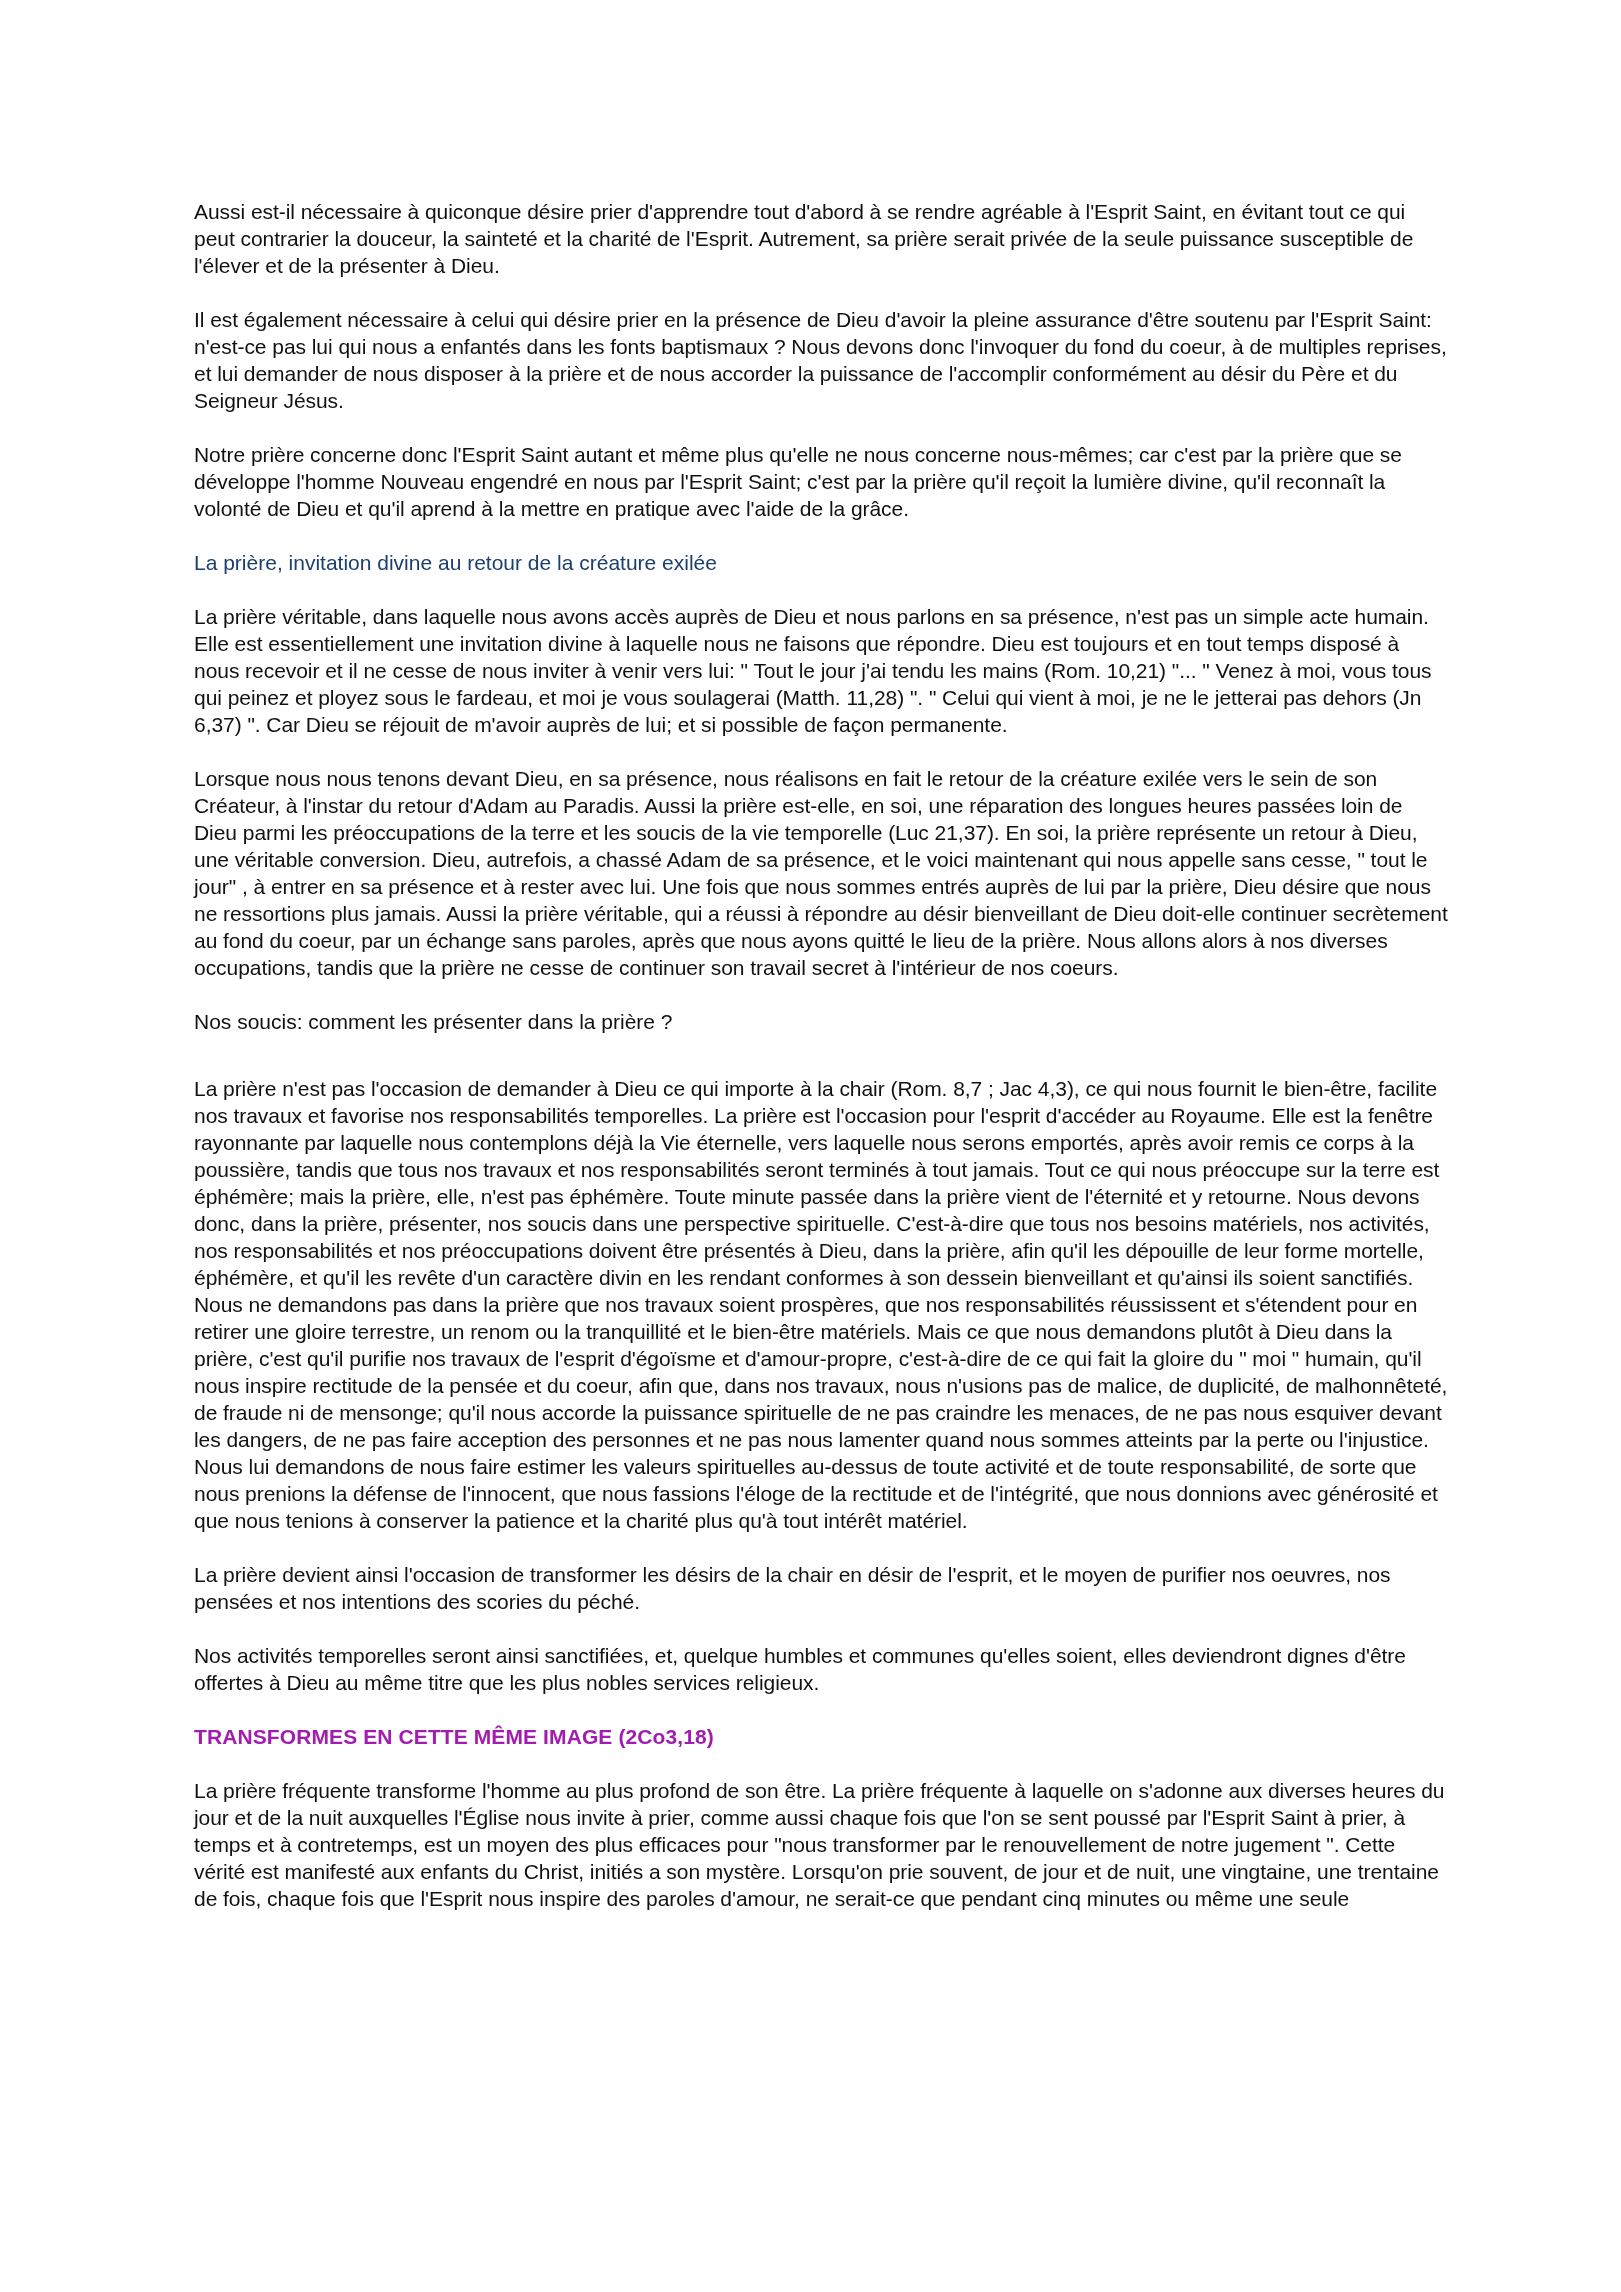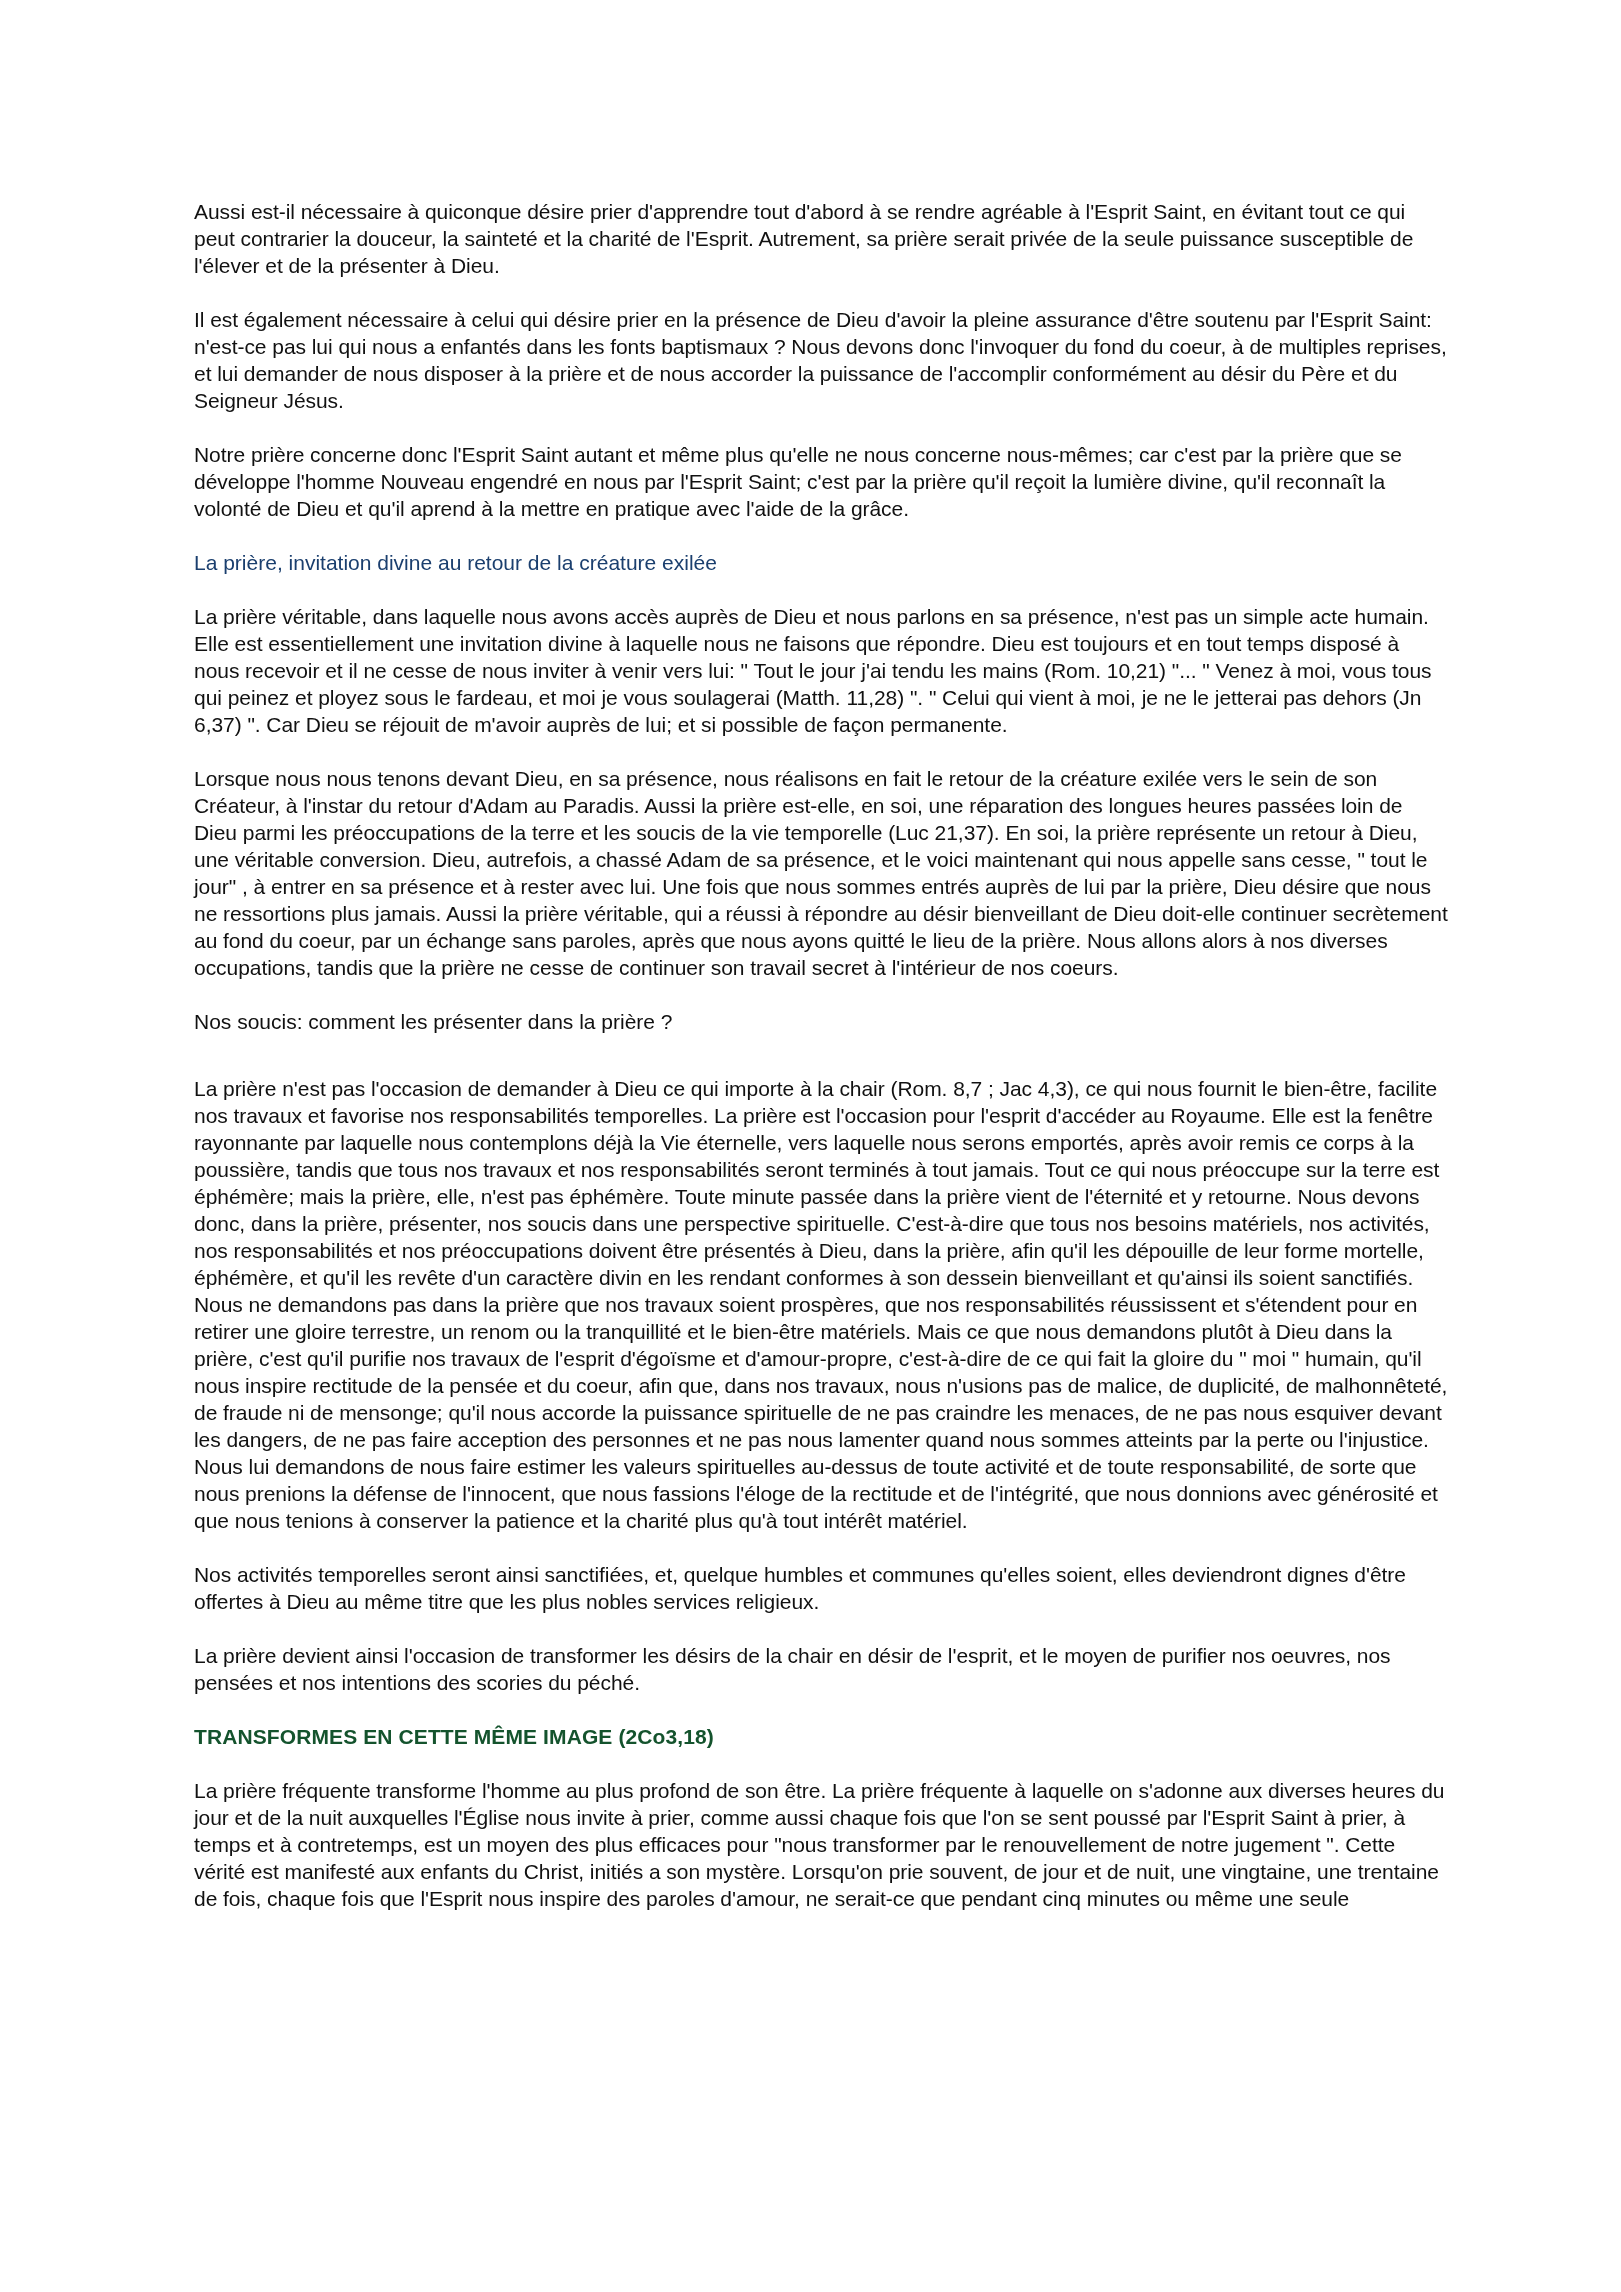--- a/index.html
+++ b/index.html
@@ -33,36 +33,36 @@
       color: #1b3f6e;
       font-weight: normal;
       font-size: 21px;
     }
     .plain-heading {
       margin: 0 0 40px 0;
       color: #111111;
     }
     .section-heading {
       margin: 0 0 27px 0;
-      color: #14532d;
+      color: #a21caf;
       font-weight: bold;
       font-size: 21px;
       letter-spacing: 0.1px;
     }
   </style>
 </head>
 <body>
 
 <div class="page">
   <p class="para">Aussi est-il nécessaire à quiconque désire prier d'apprendre tout d'abord à se rendre agréable à l'Esprit Saint, en évitant tout ce qui peut contrarier la douceur, la sainteté et la charité de l'Esprit. Autrement, sa prière serait privée de la seule puissance susceptible de l'élever et de la présenter à Dieu.</p>
   <p class="para">Il est également nécessaire à celui qui désire prier en la présence de Dieu d'avoir la pleine assurance d'être soutenu par l'Esprit Saint: n'est-ce pas lui qui nous a enfantés dans les fonts baptismaux ? Nous devons donc l'invoquer du fond du coeur, à de multiples reprises, et lui demander de nous disposer à la prière et de nous accorder la puissance de l'accomplir conformément au désir du Père et du Seigneur Jésus.</p>
   <p class="para">Notre prière concerne donc l'Esprit Saint autant et même plus qu'elle ne nous concerne nous-mêmes; car c'est par la prière que se développe l'homme Nouveau engendré en nous par l'Esprit Saint; c'est par la prière qu'il reçoit la lumière divine, qu'il reconnaît la volonté de Dieu et qu'il aprend à la mettre en pratique avec l'aide de la grâce.</p>
   <h3 class="sub-heading">La prière, invitation divine au retour de la créature exilée</h3>
   <p class="para">La prière véritable, dans laquelle nous avons accès auprès de Dieu et nous parlons en sa présence, n'est pas un simple acte humain. Elle est essentiellement une invitation divine à laquelle nous ne faisons que répondre. Dieu est toujours et en tout temps disposé à nous recevoir et il ne cesse de nous inviter à venir vers lui: " Tout le jour j'ai tendu les mains (Rom. 10,21) "... " Venez à moi, vous tous qui peinez et ployez sous le fardeau, et moi je vous soulagerai (Matth. 11,28) ". " Celui qui vient à moi, je ne le jetterai pas dehors (Jn 6,37) ". Car Dieu se réjouit de m'avoir auprès de lui; et si possible de façon permanente.</p>
   <p class="para">Lorsque nous nous tenons devant Dieu, en sa présence, nous réalisons en fait le retour de la créature exilée vers le sein de son Créateur, à l'instar du retour d'Adam au Paradis. Aussi la prière est-elle, en soi, une réparation des longues heures passées loin de Dieu parmi les préoccupations de la terre et les soucis de la vie temporelle (Luc 21,37). En soi, la prière représente un retour à Dieu, une véritable conversion. Dieu, autrefois, a chassé Adam de sa présence, et le voici maintenant qui nous appelle sans cesse, " tout le jour" , à entrer en sa présence et à rester avec lui. Une fois que nous sommes entrés auprès de lui par la prière, Dieu désire que nous ne ressortions plus jamais. Aussi la prière véritable, qui a réussi à répondre au désir bienveillant de Dieu doit-elle continuer secrètement au fond du coeur, par un échange sans paroles, après que nous ayons quitté le lieu de la prière. Nous allons alors à nos diverses occupations, tandis que la prière ne cesse de continuer son travail secret à l'intérieur de nos coeurs.</p>
   <p class="plain-heading">Nos soucis: comment les présenter dans la prière ?</p>
   <p class="para">La prière n'est pas l'occasion de demander à Dieu ce qui importe à la chair (Rom. 8,7 ; Jac 4,3), ce qui nous fournit le bien-être, facilite nos travaux et favorise nos responsabilités temporelles. La prière est l'occasion pour l'esprit d'accéder au Royaume. Elle est la fenêtre rayonnante par laquelle nous contemplons déjà la Vie éternelle, vers laquelle nous serons emportés, après avoir remis ce corps à la poussière, tandis que tous nos travaux et nos responsabilités seront terminés à tout jamais. Tout ce qui nous préoccupe sur la terre est éphémère; mais la prière, elle, n'est pas éphémère. Toute minute passée dans la prière vient de l'éternité et y retourne. Nous devons donc, dans la prière, présenter, nos soucis dans une perspective spirituelle. C'est-à-dire que tous nos besoins matériels, nos activités, nos responsabilités et nos préoccupations doivent être présentés à Dieu, dans la prière, afin qu'il les dépouille de leur forme mortelle, éphémère, et qu'il les revête d'un caractère divin en les rendant conformes à son dessein bienveillant et qu'ainsi ils soient sanctifiés. Nous ne demandons pas dans la prière que nos travaux soient prospères, que nos responsabilités réussissent et s'étendent pour en retirer une gloire terrestre, un renom ou la tranquillité et le bien-être matériels. Mais ce que nous demandons plutôt à Dieu dans la prière, c'est qu'il purifie nos travaux de l'esprit d'égoïsme et d'amour-propre, c'est-à-dire de ce qui fait la gloire du " moi " humain, qu'il nous inspire rectitude de la pensée et du coeur, afin que, dans nos travaux, nous n'usions pas de malice, de duplicité, de malhonnêteté, de fraude ni de mensonge; qu'il nous accorde la puissance spirituelle de ne pas craindre les menaces, de ne pas nous esquiver devant les dangers, de ne pas faire acception des personnes et ne pas nous lamenter quand nous sommes atteints par la perte ou l'injustice. Nous lui demandons de nous faire estimer les valeurs spirituelles au-dessus de toute activité et de toute responsabilité, de sorte que nous prenions la défense de l'innocent, que nous fassions l'éloge de la rectitude et de l'intégrité, que nous donnions avec générosité et que nous tenions à conserver la patience et la charité plus qu'à tout intérêt matériel.</p>
+  <p class="para">La prière devient ainsi l'occasion de transformer les désirs de la chair en désir de l'esprit, et le moyen de purifier nos oeuvres, nos pensées et nos intentions des scories du péché.</p>
   <p class="para">Nos activités temporelles seront ainsi sanctifiées, et, quelque humbles et communes qu'elles soient, elles deviendront dignes d'être offertes à Dieu au même titre que les plus nobles services religieux.</p>
-  <p class="para">La prière devient ainsi l'occasion de transformer les désirs de la chair en désir de l'esprit, et le moyen de purifier nos oeuvres, nos pensées et nos intentions des scories du péché.</p>
   <h2 class="section-heading">TRANSFORMES EN CETTE MÊME IMAGE (2Co3,18)</h2>
   <p class="para">La prière fréquente transforme l'homme au plus profond de son être. La prière fréquente à laquelle on s'adonne aux diverses heures du jour et de la nuit auxquelles l'Église nous invite à prier, comme aussi chaque fois que l'on se sent poussé par l'Esprit Saint à prier, à temps et à contretemps, est un moyen des plus efficaces pour "nous transformer par le renouvellement de notre jugement ". Cette vérité est manifesté aux enfants du Christ, initiés a son mystère. Lorsqu'on prie souvent, de jour et de nuit, une vingtaine, une trentaine de fois, chaque fois que l'Esprit nous inspire des paroles d'amour, ne serait-ce que pendant cinq minutes ou même une seule</p>
 </div>
 
 
 </body></html>

